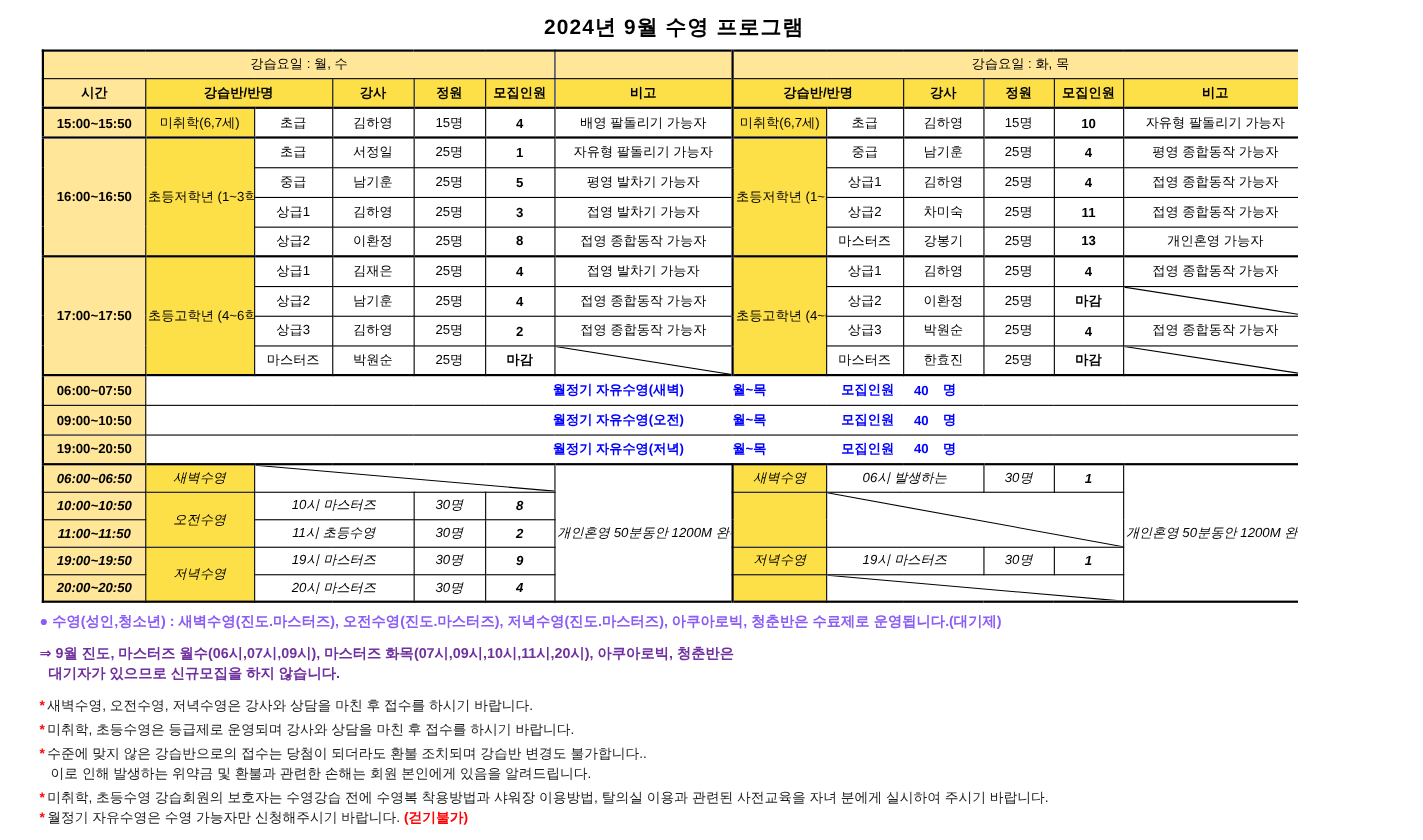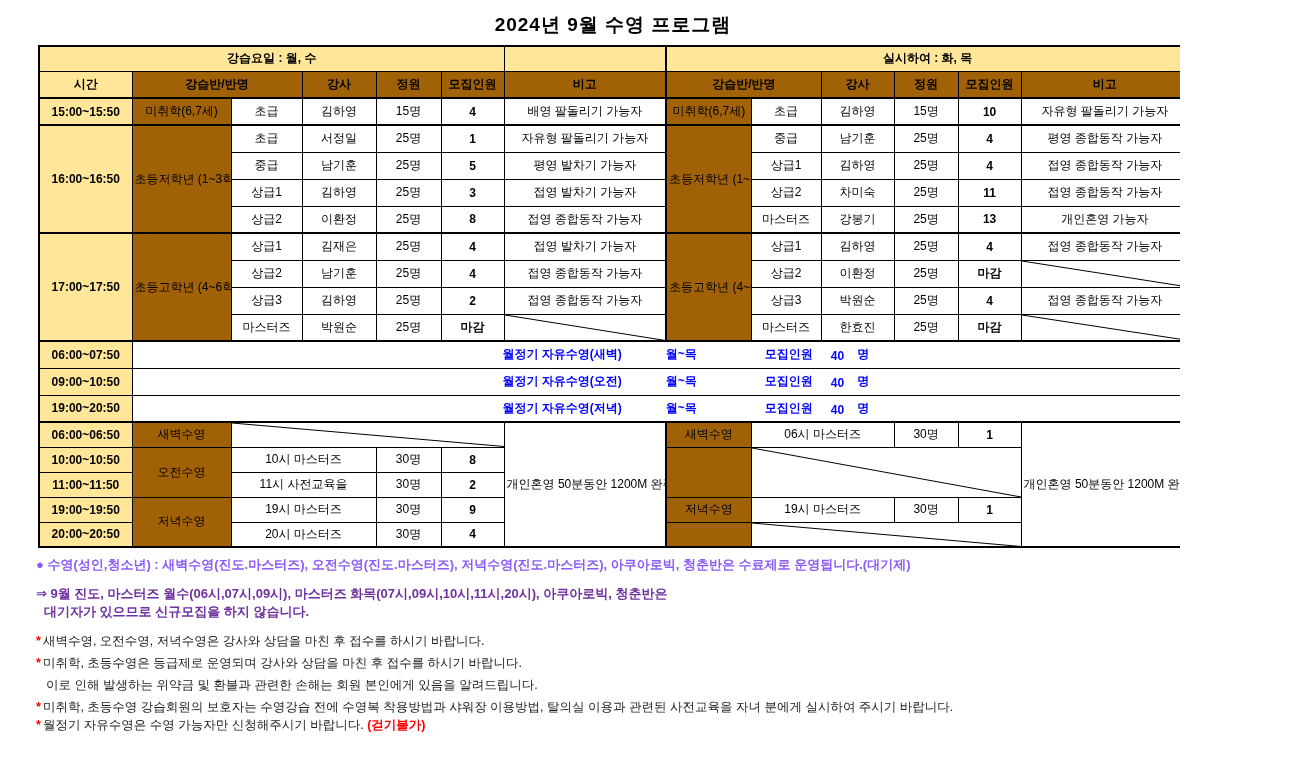--- a/index.html
+++ b/index.html
@@ -9,35 +9,35 @@
 
   #title { position:absolute; top:12px; left:38px; width:1150px; text-align:center;
     font-size:19px; font-weight:bold; color:#000; letter-spacing:1px; }
 
   table.sched { position:absolute; top:45px; left:38px; width:1150px;
     border-collapse:collapse; table-layout:fixed; border:2px solid #000; }
   table.sched td { border:1px solid #000; font-size:12px; text-align:center;
     vertical-align:middle; padding:0 2px; overflow:hidden; white-space:nowrap; color:#000; }
   tr.h25 td { height:25px; }
   tr.h27 td { height:27px; }
-  tr.h25b td { height:25px; }
+  tr.h25b td { height:25px;font-style:italic; }
   .yellow { background:#FFE699; }
-  .pink   { background:#a16207; }
+  .pink   { background:#fde047; }
   .b      { font-weight:bold; }
   .blue   { color:#0000FF; font-weight:bold; }
   .redtx  { color:#FF0000; font-weight:bold; }
-  .daysz  { font-size:15px; font-weight:bold; }
+  .daysz  { font-size:15px; font-weight:normal; }
   .pre    { white-space:pre-line; line-height:1.25; }
   .br2    { border-right-width:2px !important; }
   tr.tt > td { border-top-width:2px !important; }
   td.diag { position:relative; padding:0; }
   td.diag svg { position:absolute; left:0; top:0; width:100%; height:100%; display:block; }
 
   td.free { text-align:left; }
-  .freewrap { display:flex; align-items:flex-end; white-space:nowrap; }
+  .freewrap { display:flex; align-items:center; white-space:nowrap; }
   .freewrap span { color:#0000FF; font-weight:bold; font-size:12px; }
   .fs1 { margin-left:368px; } .fs2 { margin-left:44px; } .fs3 { margin-left:68px; }
   .fs4 { margin-left:18px; }  .fs5 { margin-left:13px; }
 
   #notes { position:absolute; top:556px; left:36px; width:1240px; color:#1a1a1a; }
   #notes p { font-size:12.5px; line-height:17px; }
   .green  { color:#8b5cf6; font-weight:bold; font-size:13px !important; margin-bottom:12px; }
   .purple { color:#7030A0; font-weight:bold; font-size:13px !important; }
   .purple2{ padding-left:8px; margin-bottom:13px; }
   .star   { color:#FF0000; font-weight:bold; margin-right:2px; }
@@ -68,21 +68,21 @@
         <col style="width:73px">
       <col style="width:64px">
         <col style="width:63px">
         <col style="width:168px">
     </colgroup>
     <tbody>
 
       <tr class="h25">
         <td colspan="6" class="yellow daysz">강습요일 :  월, 수</td>
         <td class="yellow br2"></td>
-        <td colspan="6" class="yellow daysz">실시하여 : 화, 목</td>
+        <td colspan="6" class="yellow daysz">강습요일 : 화, 목</td>
       </tr>
 
       <tr class="h27">
         <td class="yellow b">시간</td>
         <td colspan="2" class="pink b">강습반/반명</td>
         <td class="pink b">강사</td>
         <td class="pink b">정원</td>
         <td class="pink b">모집인원</td>
         <td class="pink b br2">비고</td>
         <td colspan="2" class="pink b">강습반/반명</td>
@@ -270,21 +270,21 @@
         <td class="pink">새벽수영</td>
         <td colspan="4" class="diag">
             <svg viewBox="0 0 100 100" preserveAspectRatio="none">
               <line x1="0" y1="0" x2="100" y2="100" stroke="#000" stroke-width="1" vector-effect="non-scaling-stroke"></line>
             </svg>
           </td>
         <td rowspan="5" class="pre br2">개인혼영
 50분동안 1200M 완주 가능자
 (성인.청소년)</td>
         <td class="pink">새벽수영</td>
-        <td colspan="2">06시 마스터즈</td>
+        <td colspan="2">06시 발생하는</td>
         <td>30명</td>
         <td class="blue">1</td>
         <td rowspan="5" class="pre">개인혼영
 50분동안 1200M 완주 가능자
 (성인.청소년)</td>
       </tr>
       <tr class="h25b">
         <td class="yellow b">10:00~10:50</td>
         <td rowspan="2" class="pink">오전수영</td>
         <td colspan="2">10시 마스터즈</td>
@@ -292,21 +292,21 @@
         <td class="blue">8</td>
         <td rowspan="2" class="pink"></td>
         <td colspan="4" rowspan="2" class="diag">
             <svg viewBox="0 0 100 100" preserveAspectRatio="none">
               <line x1="0" y1="0" x2="100" y2="100" stroke="#000" stroke-width="1" vector-effect="non-scaling-stroke"></line>
             </svg>
           </td>
       </tr>
       <tr class="h25b">
         <td class="yellow b">11:00~11:50</td>
-        <td colspan="2">11시 사전교육을</td>
+        <td colspan="2">11시 초등수영</td>
         <td>30명</td>
         <td class="blue">2</td>
       </tr>
       <tr class="h25b">
         <td class="yellow b">19:00~19:50</td>
         <td rowspan="2" class="pink">저녁수영</td>
         <td colspan="2">19시 마스터즈</td>
         <td>30명</td>
         <td class="blue">9</td>
         <td class="pink">저녁수영</td>
@@ -328,18 +328,19 @@
       </tr>
     </tbody>
   </table>
 
   <div id="notes">
     <p class="green">● 수영(성인,청소년) : 새벽수영(진도.마스터즈), 오전수영(진도.마스터즈), 저녁수영(진도.마스터즈), 아쿠아로빅, 청춘반은 수료제로 운영됩니다.(대기제)</p>
     <p class="purple gap">⇒ 9월  진도, 마스터즈 월수(06시,07시,09시), 마스터즈 화목(07시,09시,10시,11시,20시), 아쿠아로빅, 청춘반은</p>
     <p class="purple purple2">대기자가 있으므로 신규모집을 하지 않습니다.</p>
     <p class="gapl"><span class="star">*</span><span>새벽수영, 오전수영, 저녁수영은 강사와 상담을 마친 후  접수를 하시기 바랍니다.</span></p>
     <p class="gapl"><span class="star">*</span><span>미취학, 초등수영은 등급제로 운영되며 강사와 상담을 마친 후 접수를 하시기 바랍니다.</span></p>
+    <p class="gap"><span class="star">*</span><span>수준에 맞지 않은 강습반으로의 접수는 당첨이 되더라도 환불 조치되며 강습반 변경도 불가합니다..</span></p>
     <p class="gapl indent"><span>이로 인해 발생하는 위약금 및 환불과 관련한 손해는 회원 본인에게 있음을 알려드립니다.</span></p>
     <p class="gap"><span class="star">*</span><span>미취학, 초등수영 강습회원의 보호자는 수영강습 전에 수영복 착용방법과 샤워장 이용방법, 탈의실 이용과 관련된 사전교육을 자녀 분에게 실시하여 주시기 바랍니다.</span></p>
     <p><span class="star">*</span><span>월정기 자유수영은 수영 가능자만 신청해주시기 바랍니다.</span> <span class="redpar">(걷기불가)</span></p>
   </div>
 
 </div>
 
 </body></html>

